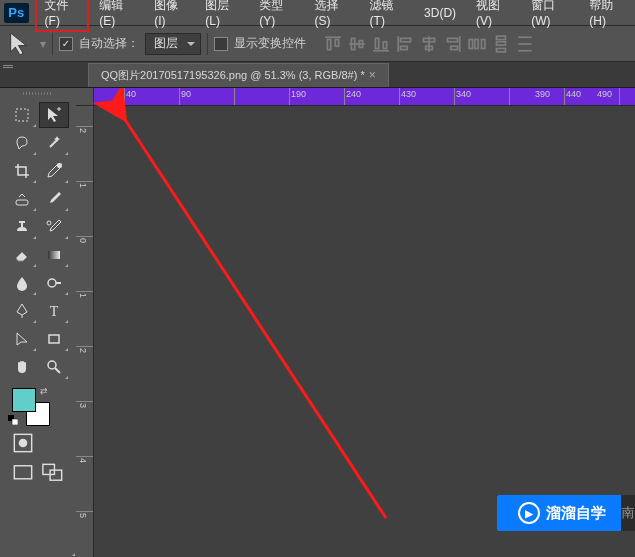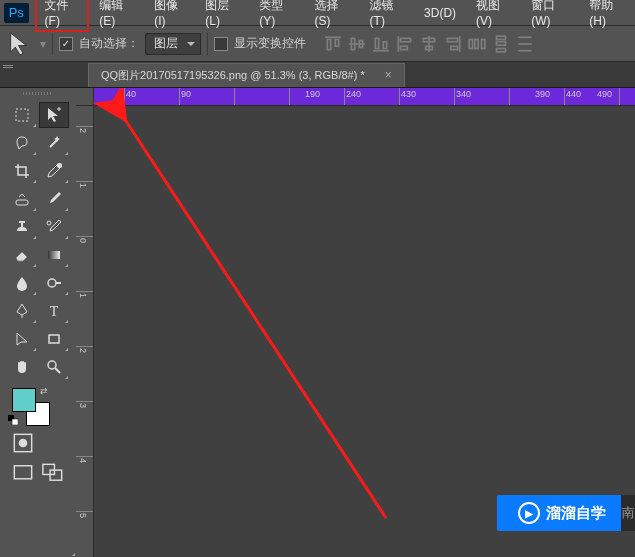--- a/index.html
+++ b/index.html
@@ -1,36 +1,36 @@
 <!DOCTYPE html>
 <html><head>
   <meta charset="utf-8">
   <style>
     * { margin: 0; padding: 0; box-sizing: border-box; user-select: none; }
     body { width: 635px; height: 557px; background: #535353; font-family: "Microsoft YaHei", sans-serif; font-size: 12px; color: #e0e0e0; overflow: hidden; position: relative; }
     
     .menubar { height: 26px; background: #535353; display: flex; align-items: center; padding-left: 4px; border-bottom: 1px solid #2a2a2a; }
-    .ps-logo { width: 28px; height: 20px; background: #001e36; color: #31a8ff; font-weight: normal; font-size: 13px; display: flex; align-items: center; justify-content: center; border-radius: 2px; margin-right: 6px; }
+    .ps-logo { width: 28px; height: 20px; background: #001e36; color: #31a8ff; font-weight: bold; font-size: 13px; display: flex; align-items: center; justify-content: center; border-radius: 2px; margin-right: 6px; }
     .menu-item { padding: 4px 10px; cursor: default; color: #e8e8e8; }
     .menu-item.highlighted { border: 2px solid #d92020; padding: 2px 8px; }
     
     .options-bar { height: 36px; background: #535353; display: flex; align-items: center; padding: 0 6px; gap: 6px; border-bottom: 1px solid #2a2a2a; }
     .tool-indicator { width: 28px; height: 24px; display: flex; align-items: center; justify-content: center; }
     .divider { width: 1px; height: 22px; background: #3a3a3a; }
     .checkbox { width: 14px; height: 14px; border: 1px solid #888; display: inline-flex; align-items: center; justify-content: center; background: #3a3a3a; }
     .checkbox.checked::after { content: "✓"; font-size: 10px; color: #e0e0e0; }
     .dropdown { background: #3f3f3f; border: 1px solid #2a2a2a; padding: 2px 18px 2px 8px; position: relative; height: 22px; display: flex; align-items: center; min-width: 56px; }
     .dropdown::after { content: ""; position: absolute; right: 5px; border-left: 4px solid transparent; border-right: 4px solid transparent; border-top: 4px solid #bbb; }
     .opt-label { color: #d0d0d0; }
     .align-icons { display: flex; gap: 6px; margin-left: 12px; }
     .align-icon { width: 18px; height: 18px; opacity: 0.35; display: flex; align-items: center; justify-content: center; }
     .align-icon svg { stroke: #ccc; fill: none; stroke-width: 1.5; }
     
     .tab-strip { height: 26px; background: #3a3a3a; display: flex; align-items: flex-end; padding-left: 88px; border-bottom: 1px solid #1a1a1a; }
-    .doc-tab { background: #535353; padding: 4px 12px; font-size: 11px; color: #d8d8d8; border-top: 1px solid #666; border-left: 1px solid #666; border-right: 1px solid #666; display: flex; align-items: flex-start; gap: 20px; }
+    .doc-tab { background: #535353; padding: 4px 12px; font-size: 11px; color: #d8d8d8; border-top: 1px solid #666; border-left: 1px solid #666; border-right: 1px solid #666; display: flex; align-items: flex-start; gap: 4px; }
     .tab-close { color: #aaa; font-size: 12px; }
     
     .workspace { position: absolute; top: 88px; left: 0; right: 0; bottom: 0; display: flex; }
     
     .tool-panel-wrap { width: 76px; background: #535353; position: relative; }
     .panel-grip { height: 10px; background: #535353; display: flex; align-items: center; justify-content: center; }
     .panel-grip::before { content: ""; width: 30px; height: 3px; background: repeating-linear-gradient(90deg, #777 0 1px, transparent 1px 3px); }
     .tools-grid { display: grid; grid-template-columns: 30px 30px; gap: 2px 2px; padding: 4px 7px; }
     .tool-btn { width: 30px; height: 26px; display: flex; align-items: center; justify-content: center; position: relative; cursor: default; }
     .tool-btn.active { background: #3a3a3a; border: 1px solid #222; }
@@ -330,21 +330,21 @@
   <div class="canvas-area">
     <div class="ruler-corner"></div>
     <div class="ruler-h" id="rulerH">
         <div class="tick-major" style="left: 30px;"></div>
         <div class="tick-label" style="left: 32px;">40</div>
         <div class="tick-major" style="left: 85px;"></div>
         <div class="tick-label" style="left: 87px; text-align: right;">90</div>
         <div class="tick-major" style="left: 140px;"></div>
         <div class="tick-label" style="left: 142px; margin-top: 40px;">140</div>
         <div class="tick-major" style="left: 195px;"></div>
-        <div class="tick-label" style="left: 211px; text-align: right;">190</div>
+        <div class="tick-label" style="left: 197px; text-align: right;">190</div>
         <div class="tick-major" style="left: 250px;"></div>
         <div class="tick-label" style="left: 252px;">240</div>
         <div class="tick-major" style="left: 305px;"></div>
         <div class="tick-label" style="left: 307px;">430</div>
         <div class="tick-major" style="left: 360px;"></div>
         <div class="tick-label" style="left: 362px;">340</div>
         <div class="tick-major" style="left: 415px;"></div>
         <div class="tick-label" style="left: 441px;">390</div>
         <div class="tick-major" style="left: 470px;"></div>
         <div class="tick-label" style="left: 472px;">440</div>

